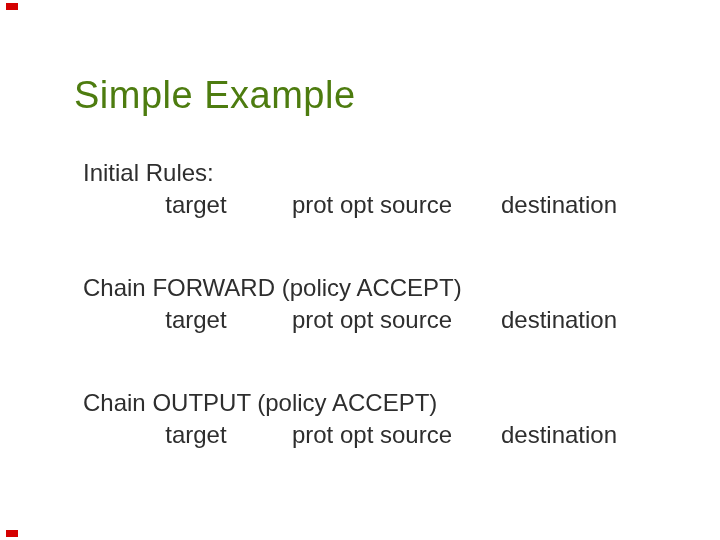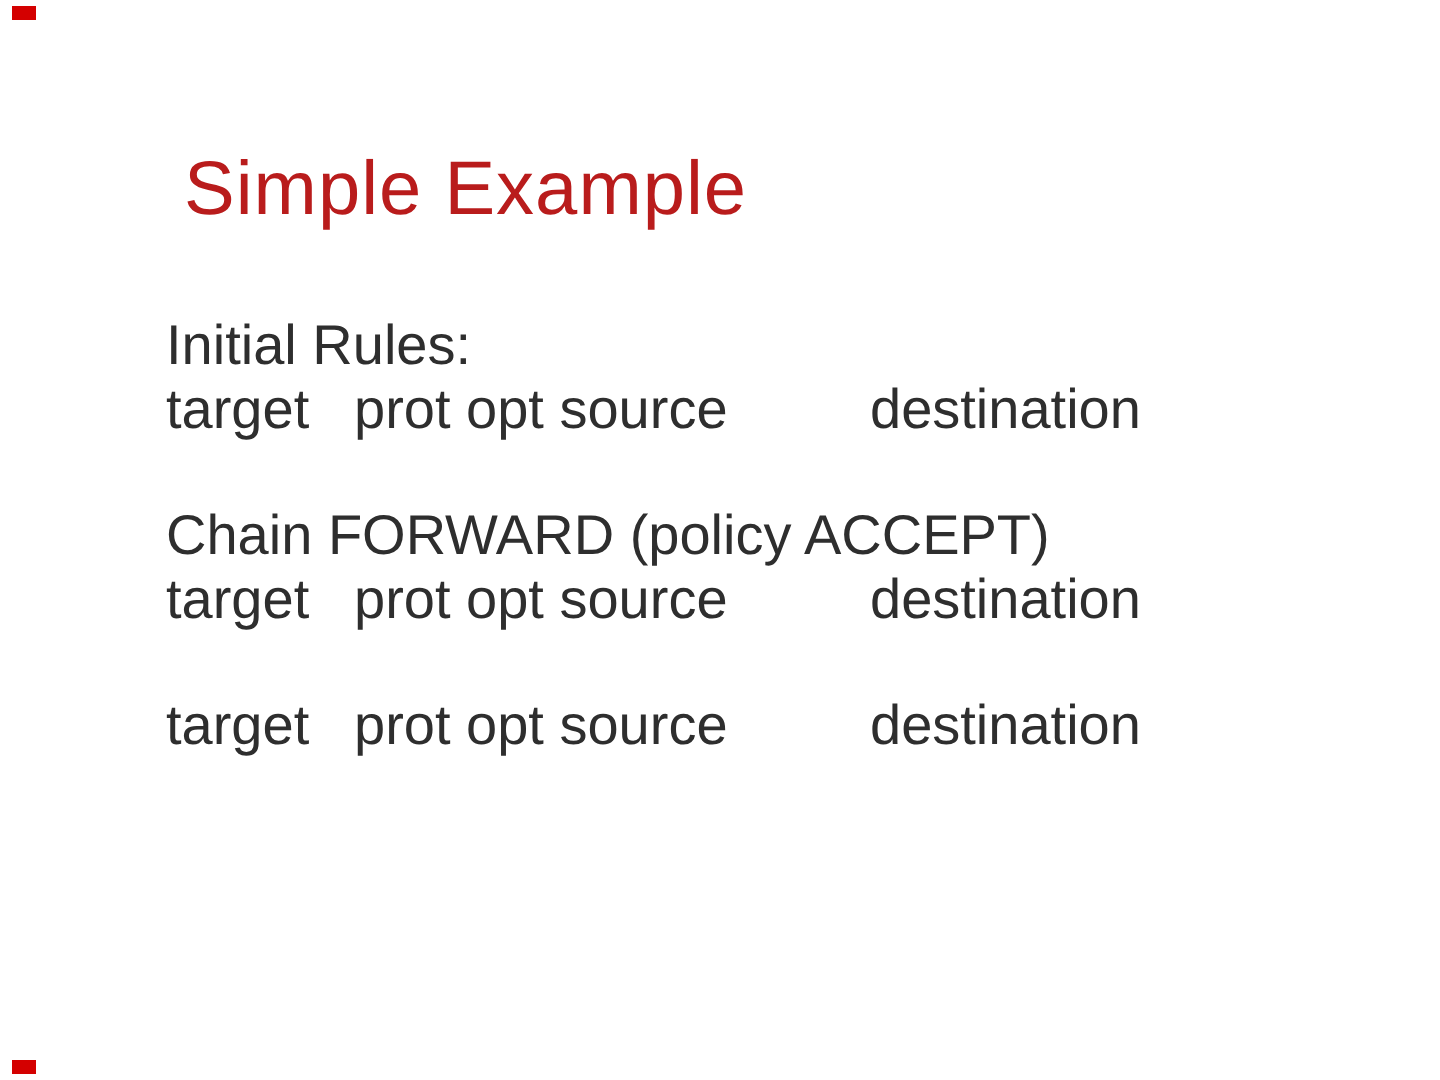--- a/index.html
+++ b/index.html
@@ -19,43 +19,43 @@
     position: absolute;
     left: 6px;
     width: 12px;
     height: 7px;
     background: #d40000;
   }
   .corner-mark.top { top: 3px; }
   .corner-mark.bottom { top: 530px; }
   .title {
     position: absolute;
-    left: 92px;
+    left: 74px;
     top: 73px;
     margin: 0;
     font-size: 38px;
     font-weight: 400;
     line-height: 44px;
-    color: #b91c1c;
+    color: #4d7c0f;
     white-space: nowrap;
     letter-spacing: 0.5px;
   }
   .body-block {
     position: absolute;
     left: 83px;
     top: 157px;
     width: 600px;
-    font-size: 28px;
+    font-size: 24px;
     line-height: 32px;
     color: #2e2e2e;
   }
-  .chain-group { margin-top: 31px; }
+  .chain-group { margin-top: 51px; }
   .chain-group.first { margin-top: 0; }
   .text-line { white-space: nowrap; }
-  .header-row { white-space: nowrap; }
+  .header-row { white-space: nowrap; text-align: center; }
   .header-row .c1 { display: inline-block; width: 94px; }
   .header-row .c2 { display: inline-block; width: 258px; }
   .header-row .c3 { display: inline-block; }
 </style>
 </head>
 <body>
 
 <div class="slide">
 
   <div class="corner-mark top"></div>
@@ -73,19 +73,20 @@
     </div>
 
     <div class="chain-group">
       <div class="text-line">Chain FORWARD (policy ACCEPT)</div>
       <div class="header-row">
         <span class="c1">target</span><span class="c2">prot opt source</span><span class="c3">destination</span>
       </div>
     </div>
 
     <div class="chain-group">
+      <div class="text-line">Chain OUTPUT (policy ACCEPT)</div>
       <div class="header-row">
         <span class="c1">target</span><span class="c2">prot opt source</span><span class="c3">destination</span>
       </div>
     </div>
 
   </div>
 </div>
 
 </body></html>

